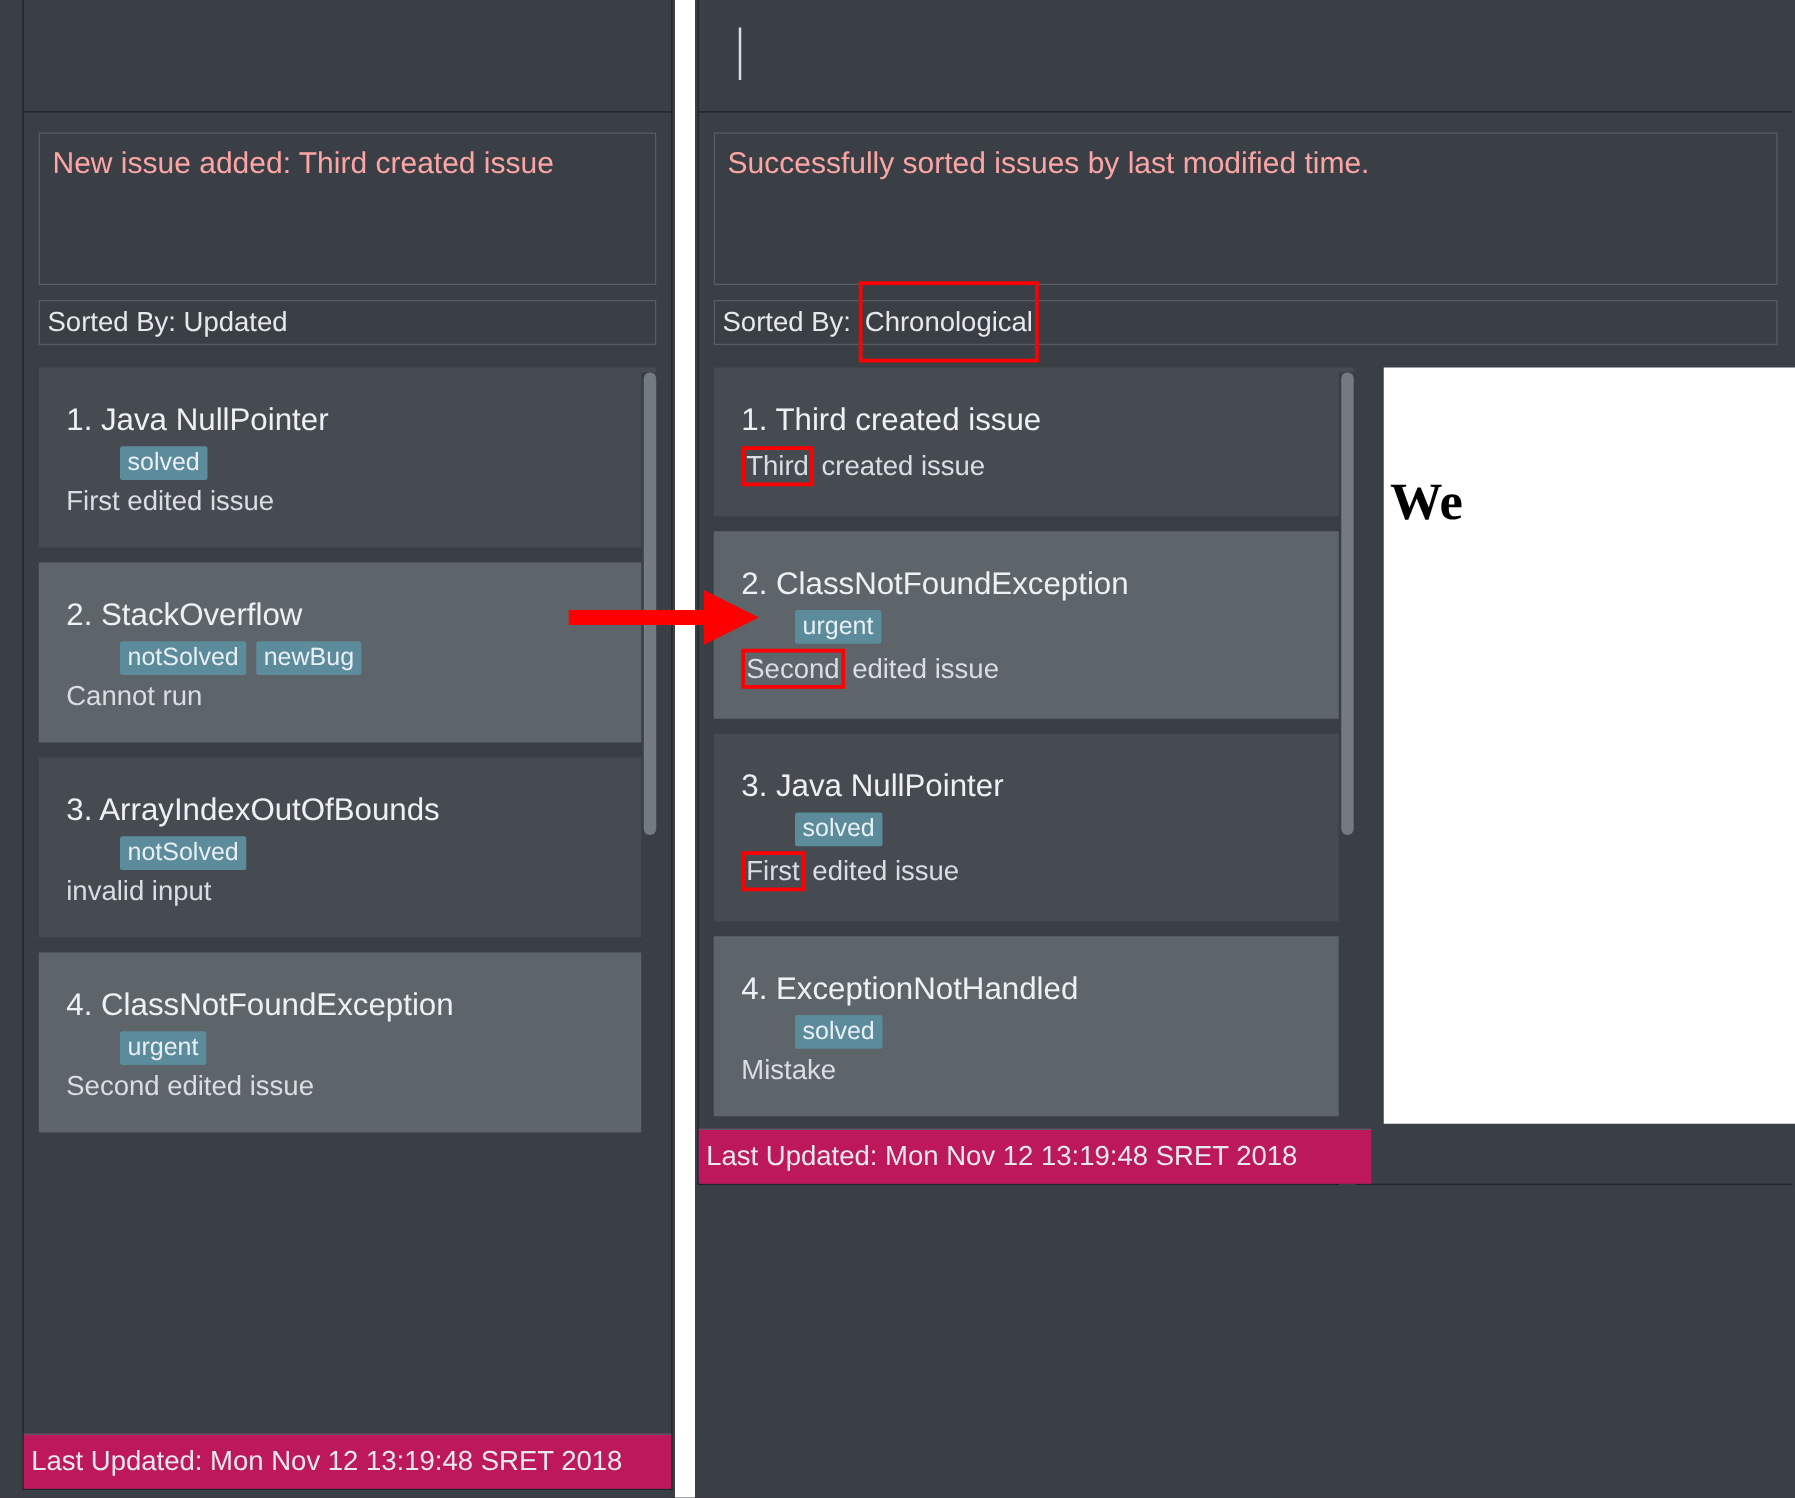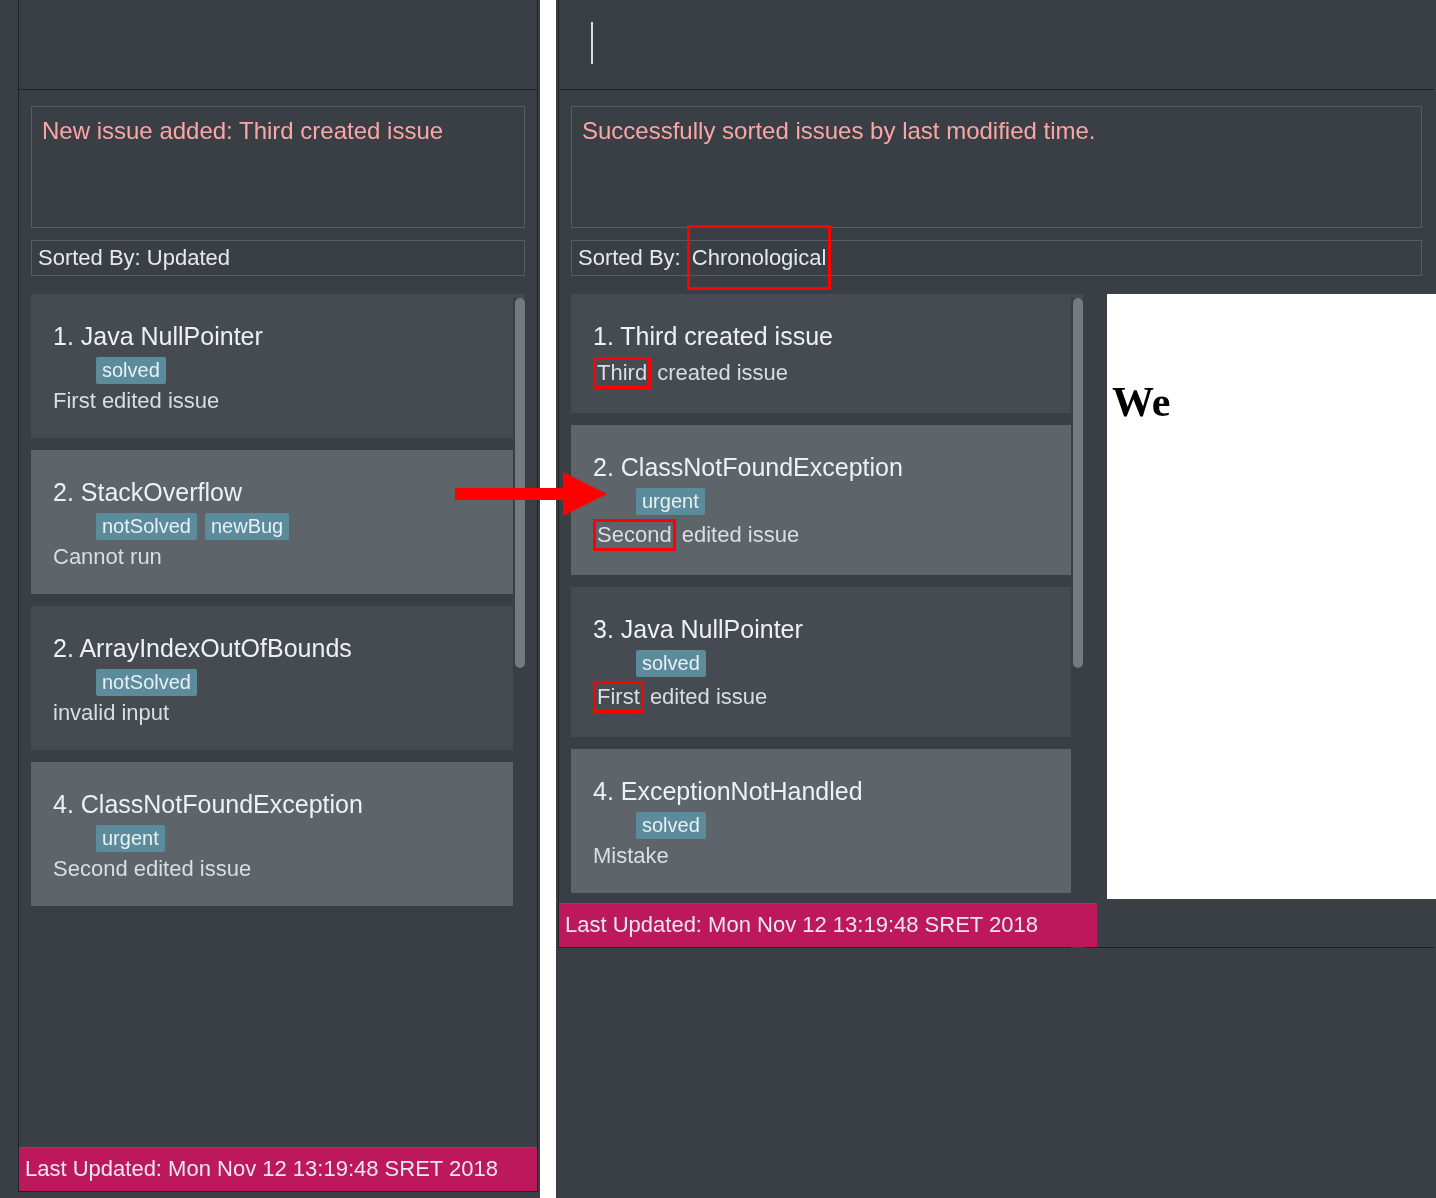--- a/index.html
+++ b/index.html
@@ -164,21 +164,21 @@
           <div class="title">1.  Java NullPointer</div>
           <div class="tags"><span class="tag">solved</span></div>
           <div class="desc">First edited issue</div>
         </div>
         <div class="item light">
           <div class="title">2.  StackOverflow</div>
           <div class="tags"><span class="tag">notSolved</span><span class="tag">newBug</span></div>
           <div class="desc">Cannot run</div>
         </div>
         <div class="item dark">
-          <div class="title">2.  ArrayIndexOutOfBounds</div>
+          <div class="title">3.  ArrayIndexOutOfBounds</div>
           <div class="tags"><span class="tag">notSolved</span></div>
           <div class="desc">invalid input</div>
         </div>
         <div class="item light">
           <div class="title">4.  ClassNotFoundException</div>
           <div class="tags"><span class="tag">urgent</span></div>
           <div class="desc">Second edited issue</div>
         </div>
       </div>
     <div class="scroll-track">

